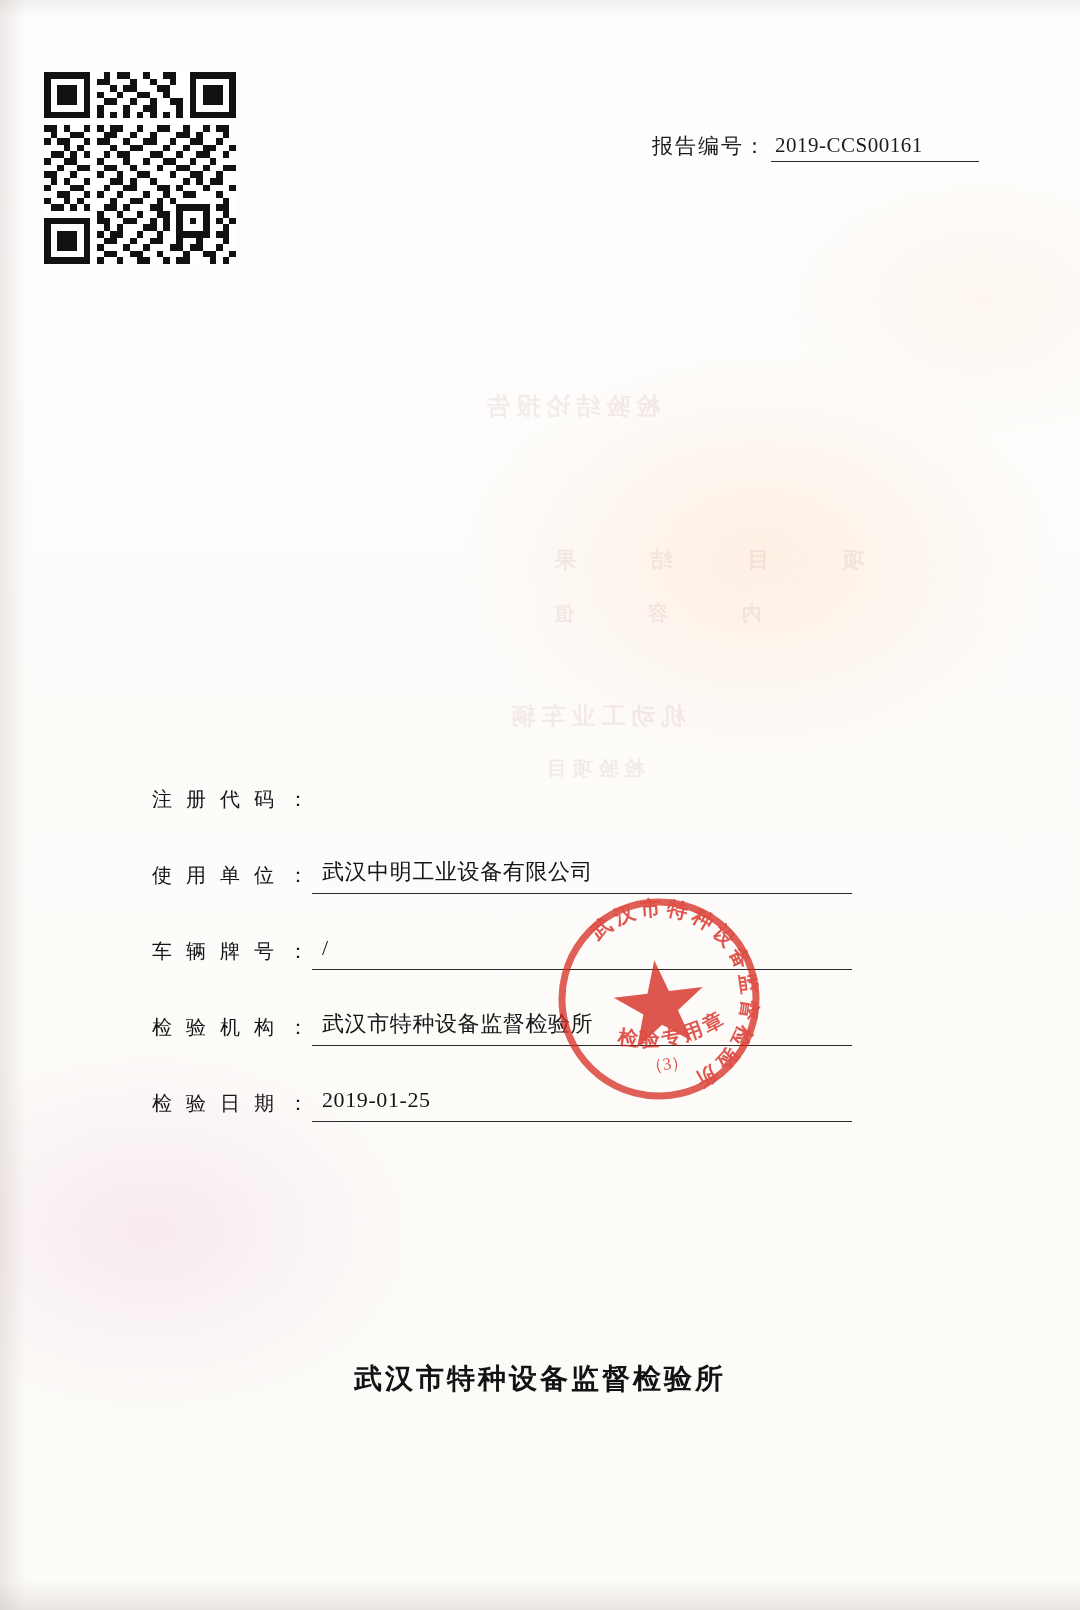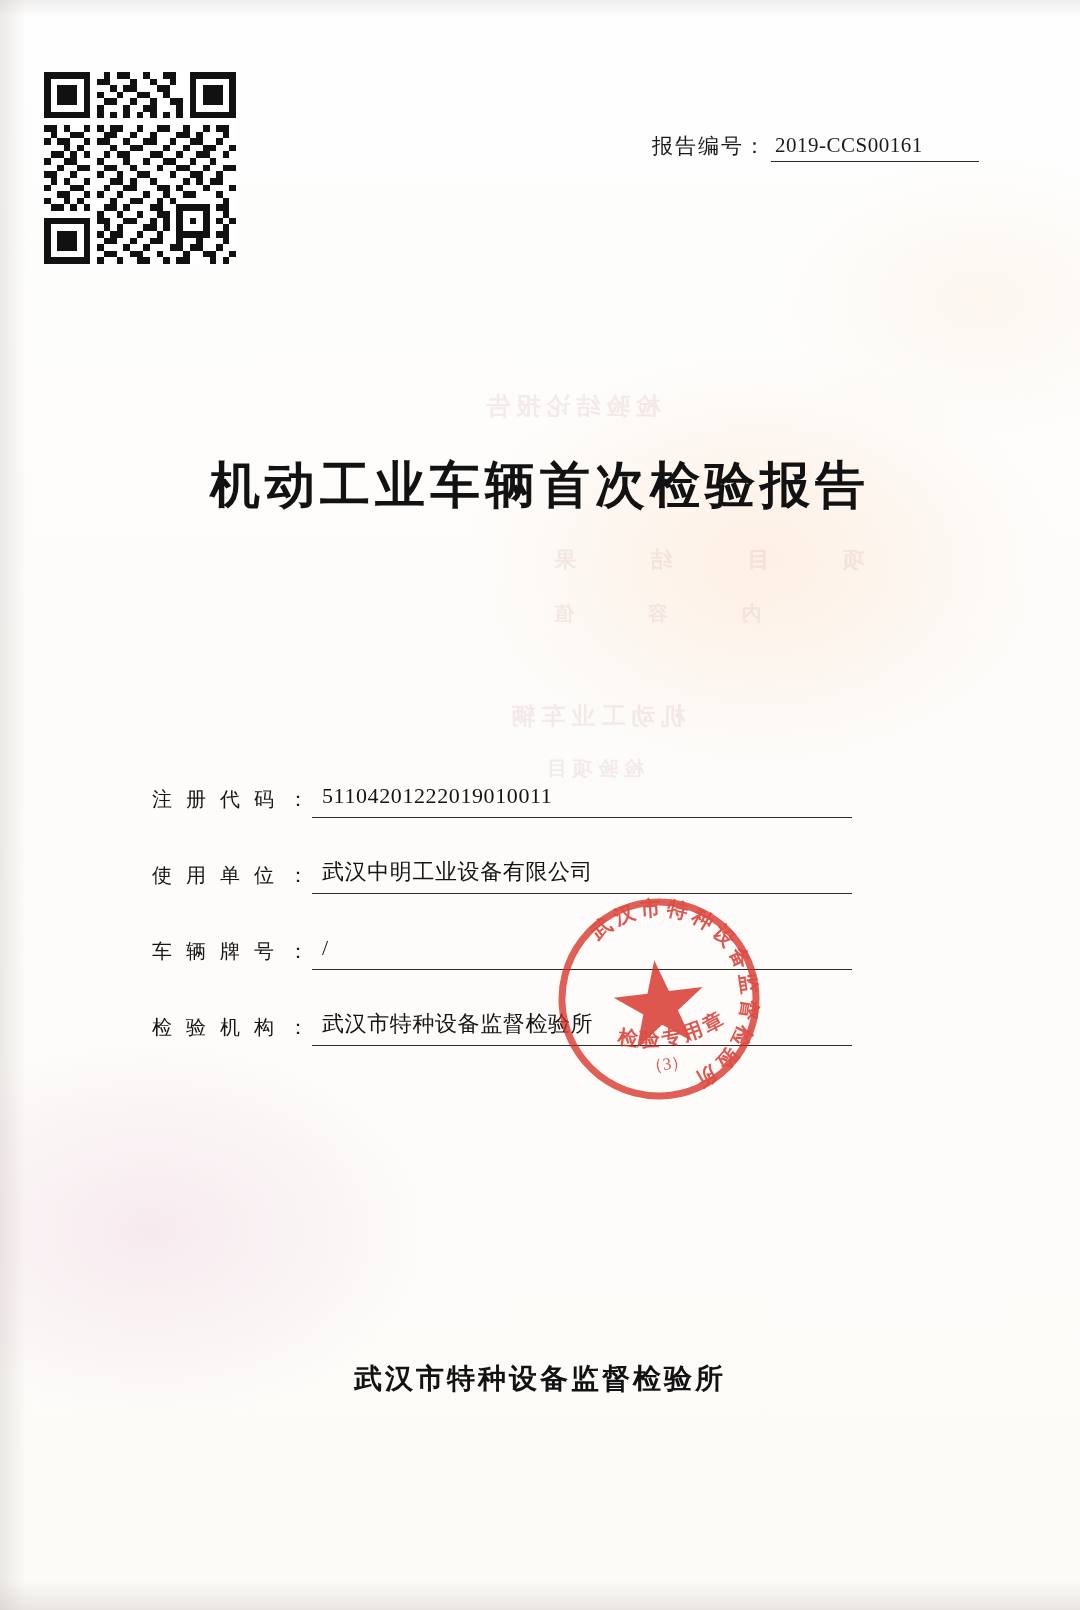--- a/index.html
+++ b/index.html
@@ -400,39 +400,41 @@
         <rect x="27" y="28" width="1" height="1"></rect>
       </g>
     </svg>
   </div>
 
   <div class="report-no">
     <span class="label">报告编号：</span>
     <span class="value">2019-CCS00161</span>
   </div>
 
-  <div class="title">机动工业车辆首次检验报告</div>
 
   <div class="fields">
     <div class="field-row">
       <span class="field-label">注 册 代 码 ：</span>
-      <span class="field-value">511042012220190100­11</span>
     </div>
     <div class="field-row">
       <span class="field-label">使 用 单 位 ：</span>
       <span class="field-value">武汉中明工业设备有限公司</span>
     </div>
     <div class="field-row">
       <span class="field-label">车 辆 牌 号 ：</span>
       <span class="field-value">/</span>
     </div>
     <div class="field-row">
       <span class="field-label">检 验 机 构 ：</span>
       <span class="field-value">武汉市特种设备监督检验所</span>
     </div>
+    <div class="field-row">
+      <span class="field-label">检 验 日 期 ：</span>
+      <span class="field-value">2019-01-25</span>
+    </div>
   </div>
 
   <div class="seal">
     <svg width="222" height="222" viewBox="0 0 222 222" aria-hidden="true">
       <defs>
         <path id="ringpath" d="M 111,111 m -84,0 a 84,84 0 1,1 168,0 a 84,84 0 1,1 -168,0"></path>
         <path id="bannerpath" d="M 30,134 q 81,46 162,0"></path>
       </defs>
       <circle cx="111" cy="111" r="97" fill="none" stroke="#d6281e" stroke-width="7" opacity="0.9"></circle>
 

